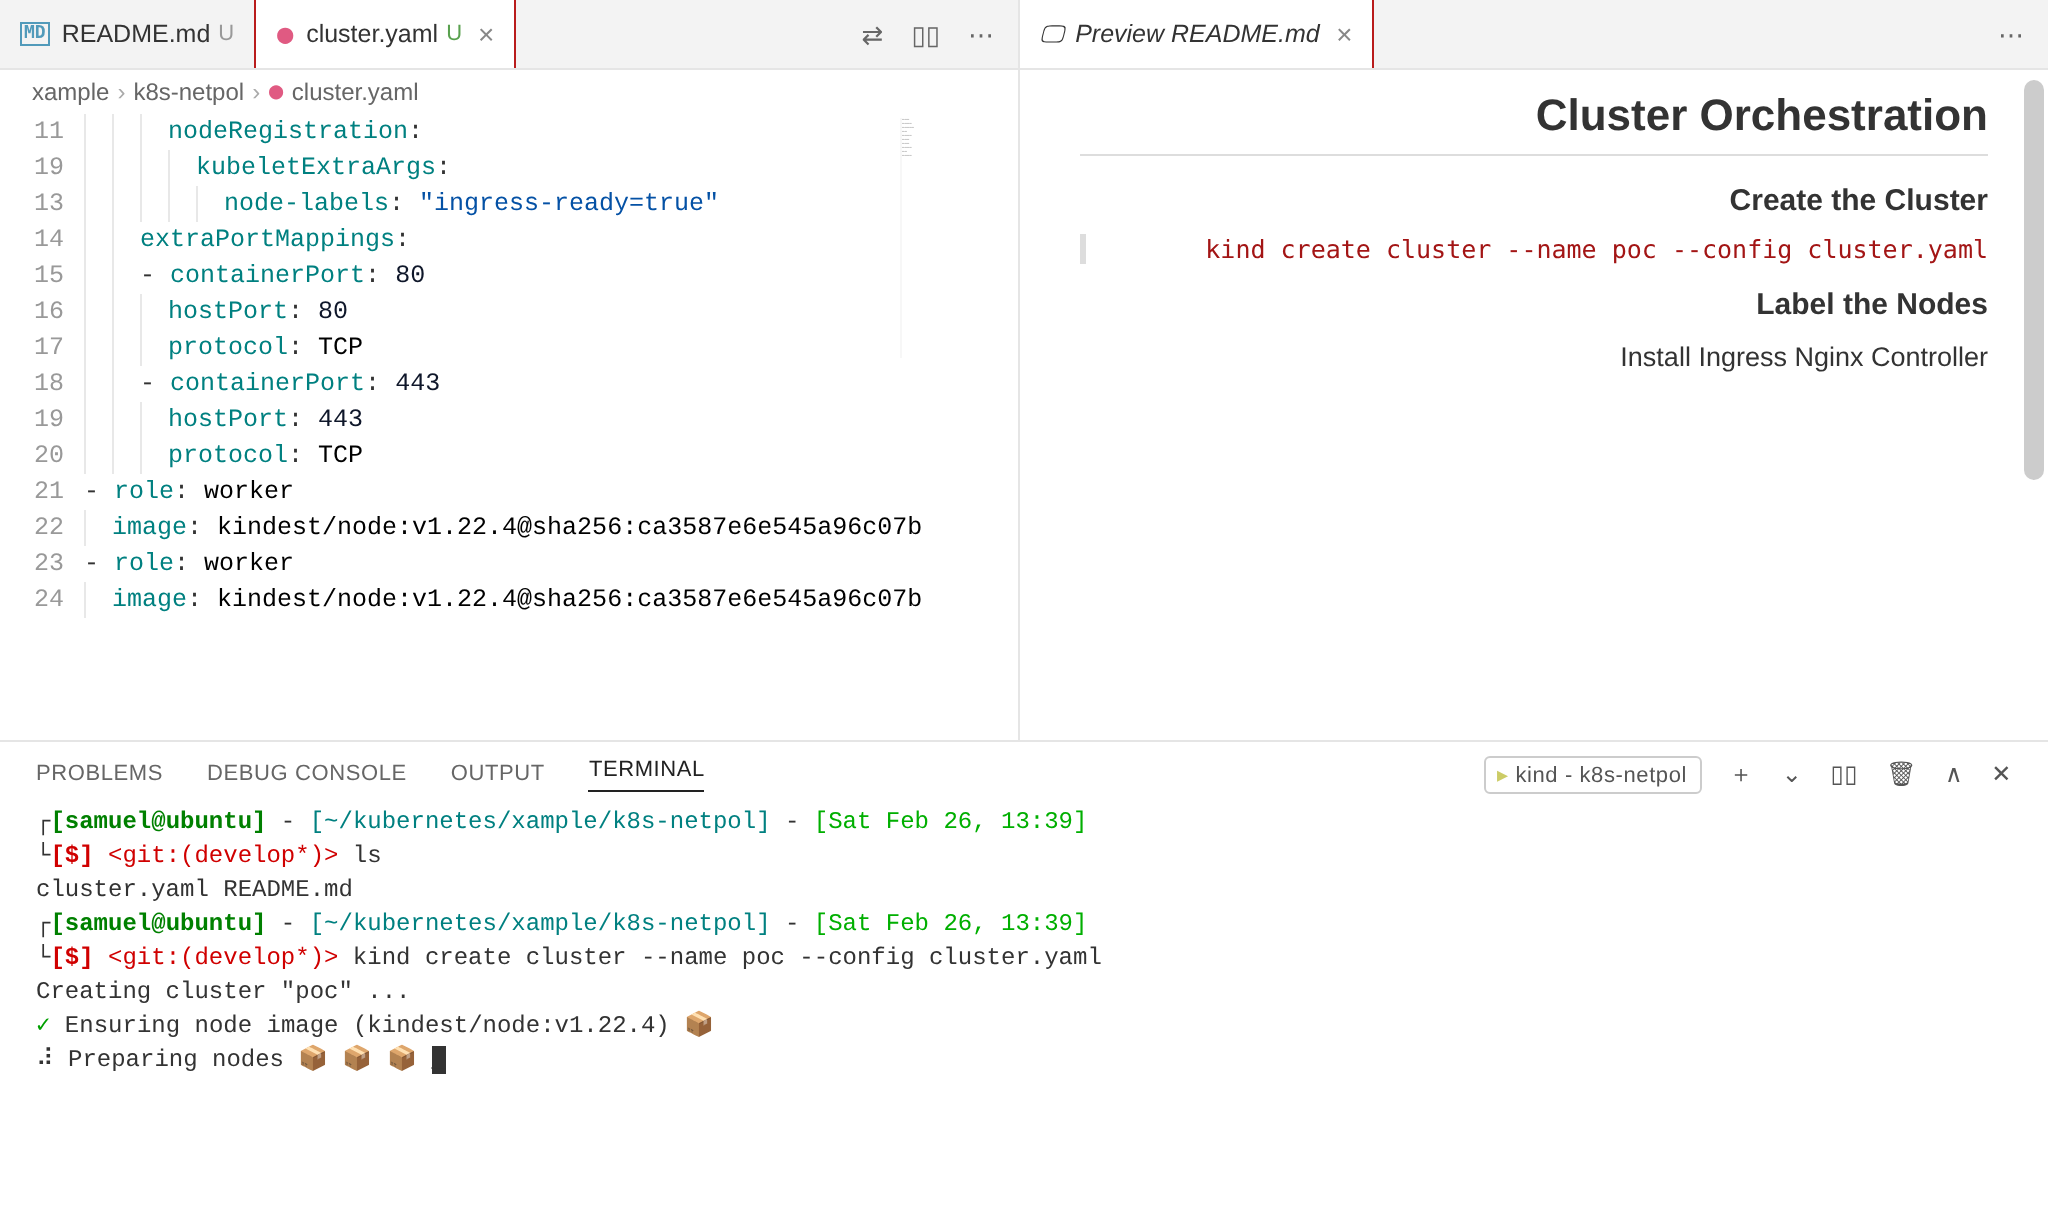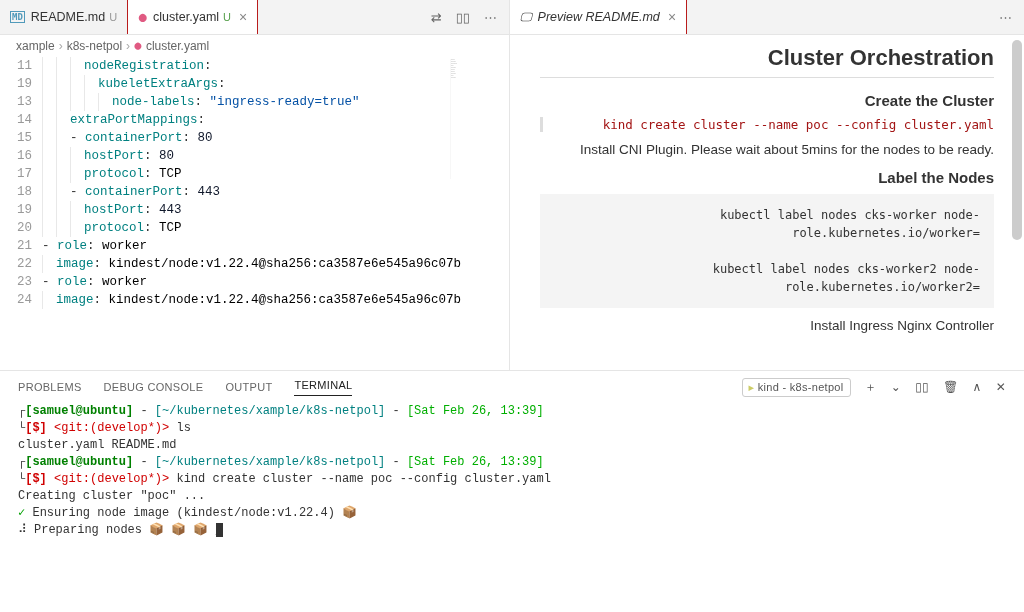--- a/index.html
+++ b/index.html
@@ -112,25 +112,21 @@
       </div>
       <div class="tab-actions">
         <span>⋯</span>
       </div>
     </div>
     <div class="scroll-right"></div>
     <div class="preview">
       <h1>Cluster Orchestration</h1>
       <h3>Create the Cluster</h3>
       <div class="codeline">kind create cluster --name poc --config cluster.yaml</div>
-      <p>Install CNI Plugin. Please wait about 5mins for the nodes to be ready.</p>
       <h3>Label the Nodes</h3>
-      <pre>kubectl label nodes cks-worker node-role.kubernetes.io/worker=
-
-kubectl label nodes cks-worker2 node-role.kubernetes.io/worker2=</pre>
       <p>Install Ingress Nginx Controller</p>
     </div>
   </div>
 </div>
 
 <div class="bottom">
   <div class="panel-tabs">
     <span class="pt">PROBLEMS</span>
     <span class="pt">DEBUG CONSOLE</span>
     <span class="pt">OUTPUT</span>

